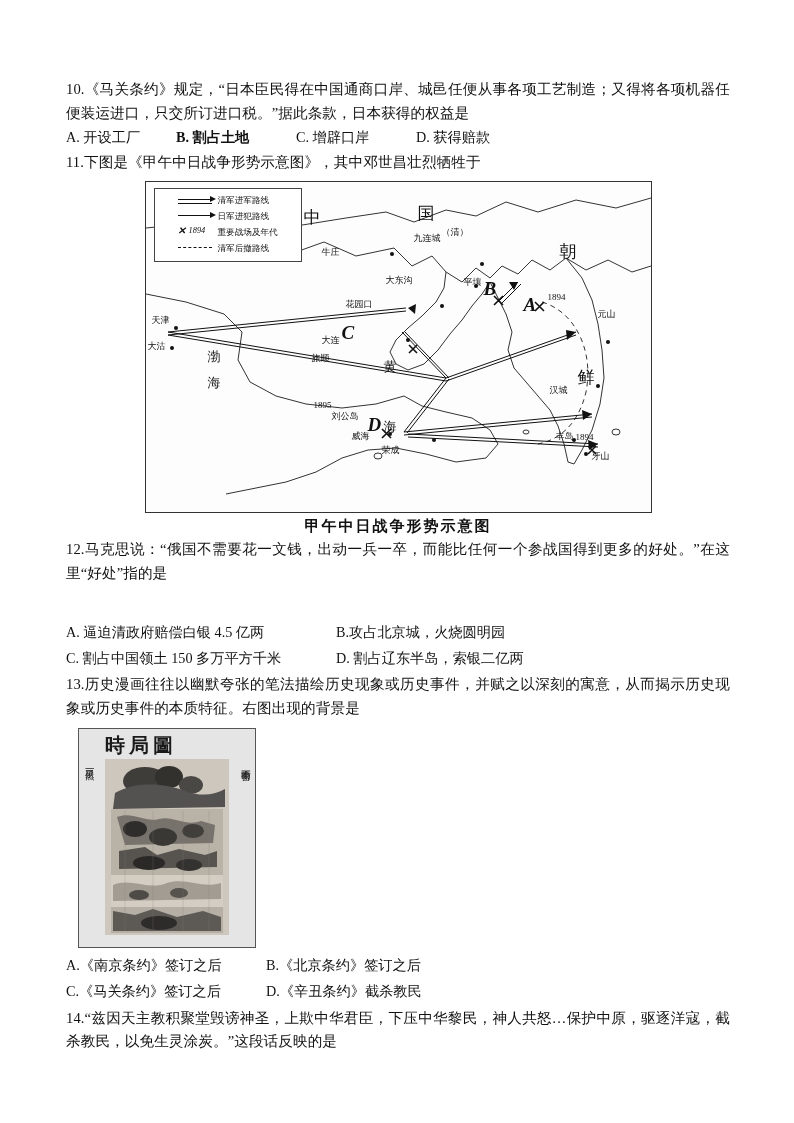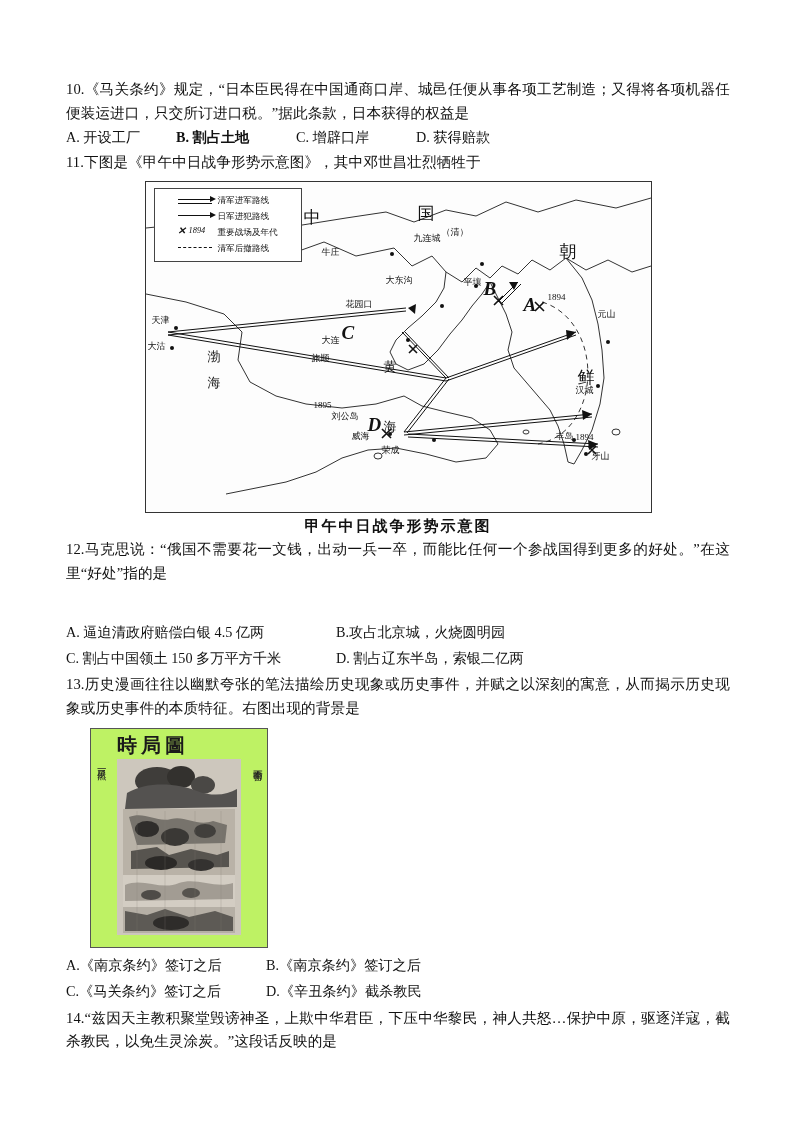--- a/index.html
+++ b/index.html
@@ -182,23 +182,23 @@
     left: 0; top: 0;
   }
 
   
   .figure-cartoon {
     margin: 8px 0 4px 0;
   }
   .cartoon-box {
     width: 176px;
     height: 218px;
-    margin-left: 24px;
+    margin-left: 12px;
     border: 1px solid #555;
-    background: #bef264;
+    background: #e5e5e5;
     position: relative;
     overflow: hidden;
   }
   .cartoon-title {
     position: absolute;
     top: 3px;
     left: 26px;
     font-size: 20px;
     font-weight: bold;
     letter-spacing: 4px;
@@ -372,21 +372,21 @@
           <span class="map-label" style="left:240px; top:92px;">大东沟</span>
           <span class="map-label" style="left:200px; top:116px;">花园口</span>
           <span class="map-label" style="left:176px; top:152px;">大连</span>
           <span class="map-label" style="left:166px; top:170px;">旅顺</span>
           <span class="map-label" style="left:6px; top:132px;">天津</span>
           <span class="map-label" style="left:2px; top:158px;">大沽</span>
           <span class="map-label" style="left:206px; top:248px;">威海</span>
           <span class="map-label" style="left:186px; top:228px;">刘公岛</span>
           <span class="map-label" style="left:236px; top:262px;">荣成</span>
           <span class="map-label" style="left:452px; top:126px;">元山</span>
-          <span class="map-label" style="left:430px; top:202px;">汉城</span>
+          <span class="map-label" style="left:404px; top:202px;">汉城</span>
           <span class="map-label" style="left:410px; top:248px;">丰岛</span>
           <span class="map-label" style="left:446px; top:268px;">牙山</span>
           <span class="map-label" style="left:318px; top:94px;">平壤</span>
 
           <span class="map-label" style="left:402px; top:110px;">1894</span>
           <span class="map-label" style="left:430px; top:250px;">1894</span>
           <span class="map-label" style="left:168px; top:218px;">1895</span>
 
           <span class="map-pt" style="left:338px; top:96px; font-size:19px;">B</span>
           <span class="map-pt" style="left:378px; top:112px; font-size:19px;">A</span>
@@ -459,21 +459,21 @@
                 <line x1="104" y1="52" x2="104" y2="172"></line>
               </g>
             </svg>
           </div>
         </div>
       </div>
 
       <div class="opts3">
         <div class="row">
           <span class="c1">A.《南京条约》签订之后</span>
-          <span>B.《南京条约》签订之后</span>
+          <span>B.《北京条约》签订之后</span>
         </div>
         <div class="row">
           <span class="c1">C.《马关条约》签订之后</span>
           <span>D.《辛丑条约》截杀教民</span>
         </div>
       </div>
     </div>
 
     <div class="q">
       <div class="q-text">

